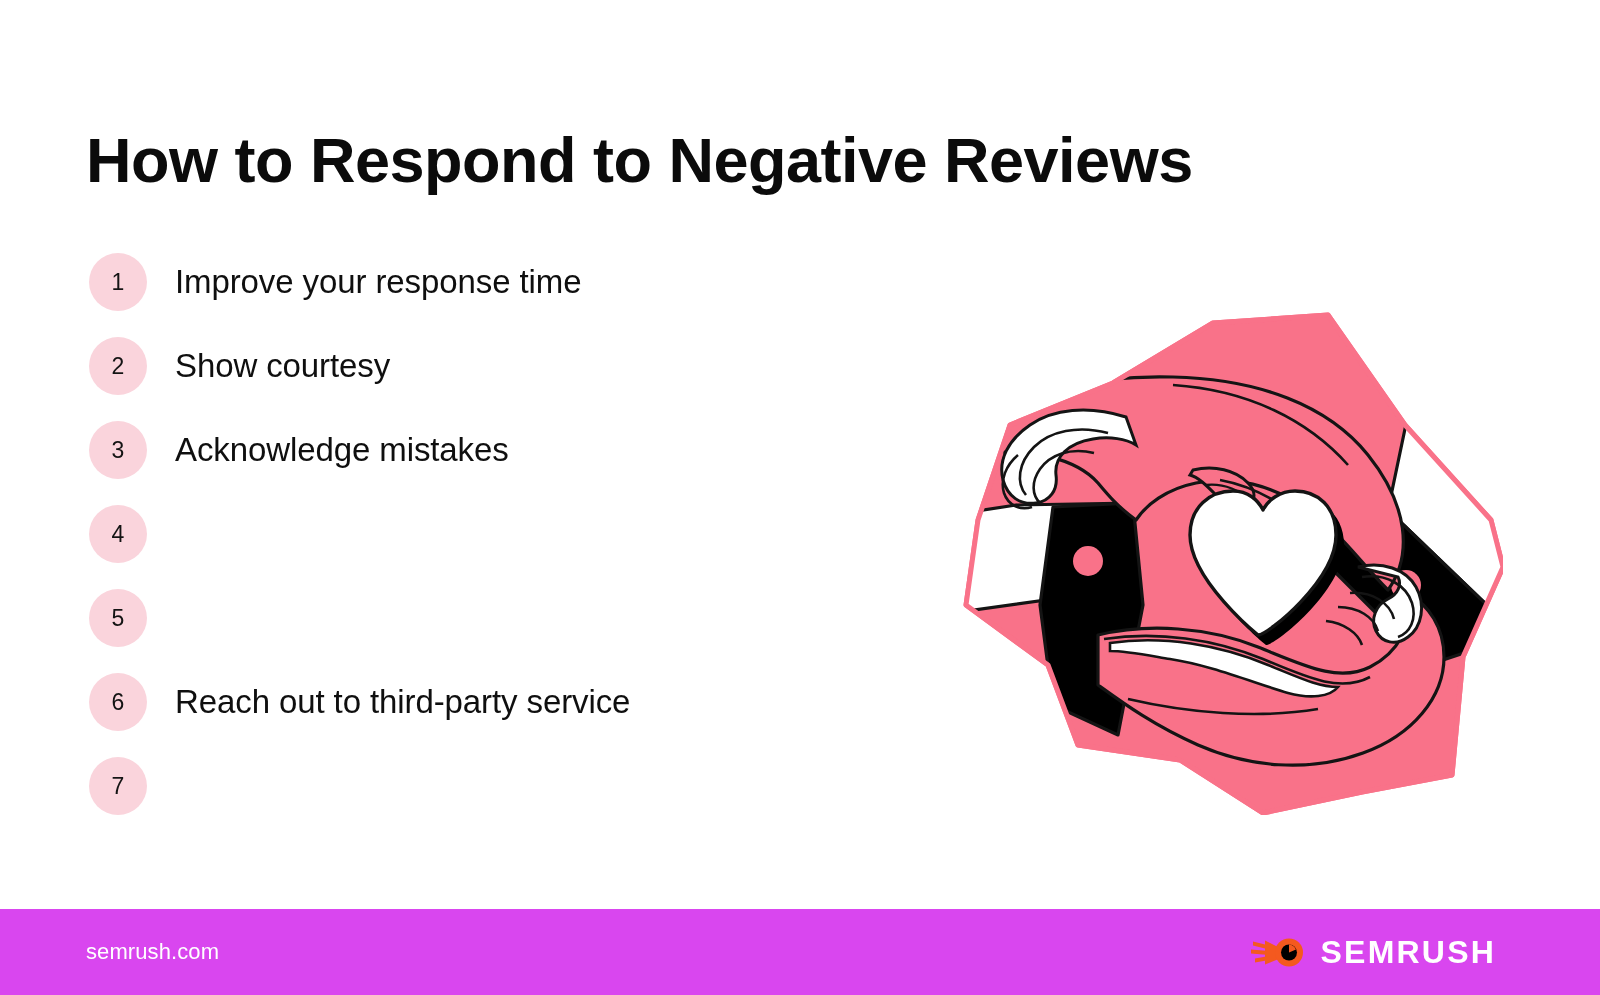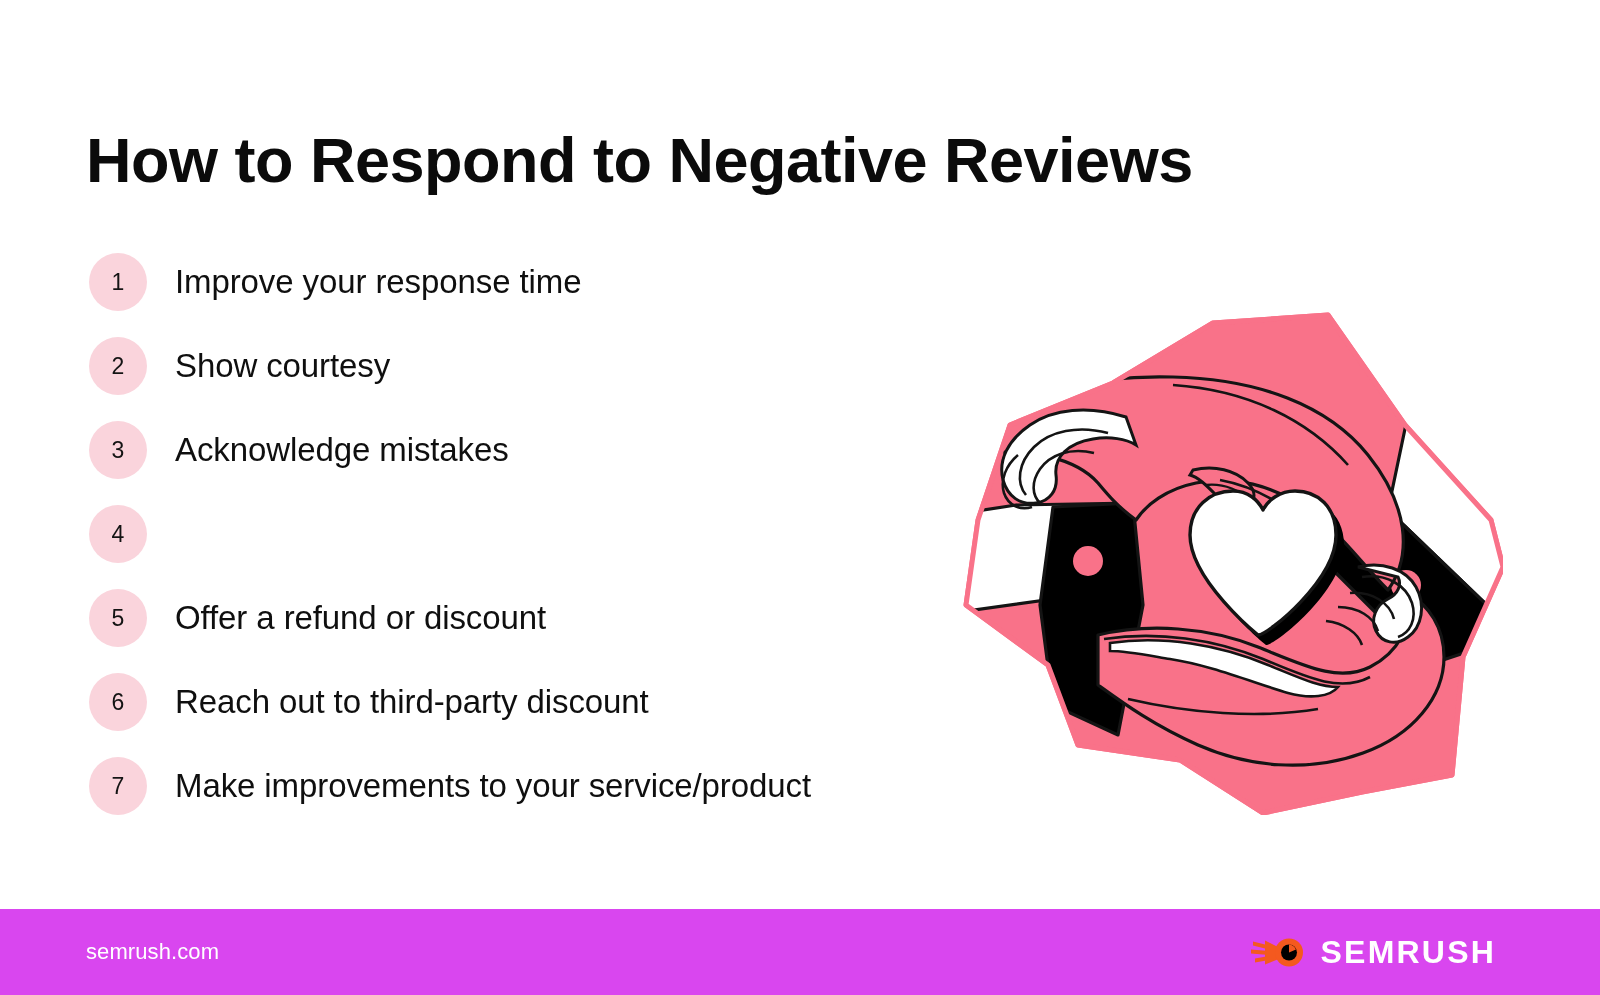--- a/index.html
+++ b/index.html
@@ -141,31 +141,29 @@
       <div class="step-badge">3</div>
       <div class="step-label">Acknowledge mistakes</div>
     </div>
 
     <div class="step-row">
       <div class="step-badge">4</div>
     </div>
 
     <div class="step-row">
       <div class="step-badge">5</div>
-      <div class="step-label">Offer a refund or discount</div>
     </div>
 
     <div class="step-row">
       <div class="step-badge">6</div>
-      <div class="step-label">Reach out to third-party discount</div>
+      <div class="step-label">Reach out to third-party service</div>
     </div>
 
     <div class="step-row">
       <div class="step-badge">7</div>
-      <div class="step-label">Make improvements to your service/product</div>
     </div>
 
   </div>
 
   <div class="illustration">
     <svg viewBox="0 0 545 510" xmlns="http://www.w3.org/2000/svg">
       <defs>
         <clipPath id="blobClip">
           <path d="M370,10 L447,120 L533,215 L545,262 L505,352 L494,470 L404,487 L305,508 L222,455
                    L120,440 L90,360 L8,300 L20,215 L52,120 L155,78 L255,18 Z"></path>

